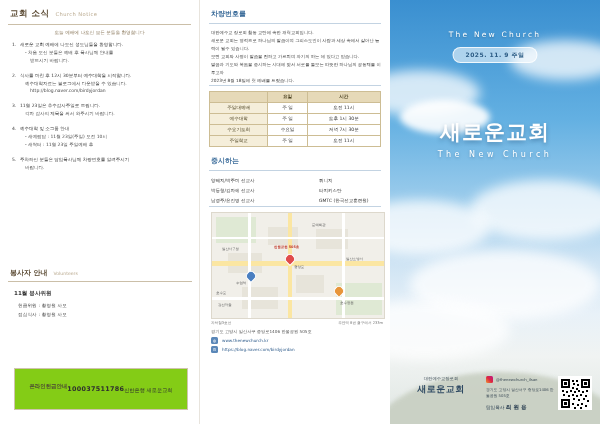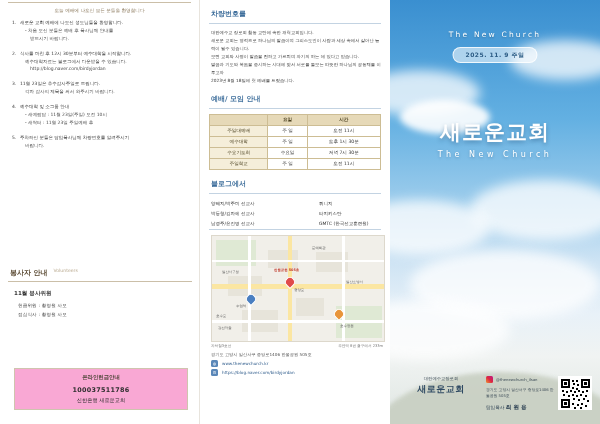--- a/index.html
+++ b/index.html
@@ -31,31 +31,31 @@
   .notice ol{margin:0;padding:0;list-style:none;}
   .notice li{
     position:relative;font-size:4.5px;line-height:1.75;color:#3a3a3a;
     padding-left:8px;margin-bottom:7px;
   }
   .notice li .num{position:absolute;left:0;top:0;color:#3a3a3a;}
   .notice li .sub{display:block;padding-left:5px;color:#4a4a4a;}
   .notice li .sub2{display:block;padding-left:10px;color:#4a4a4a;}
 
   .vol-block{position:absolute;left:0;top:268px;width:200px;}
-  .vol-hdr{display:flex;align-items:flex-start;gap:6px;padding:0 10px 2px 10px;}
+  .vol-hdr{display:flex;align-items:center;gap:6px;padding:0 10px 2px 10px;}
   .vol-hdr .ko{font-size:7px;color:#5b4a33;font-weight:bold;}
   .vol-hdr .en{font-size:4.6px;color:#b9a98e;}
   .vol-rule{height:1px;background:#cbbfa8;margin:1px 8px 4px 8px;}
   .vol-title{font-size:5.6px;color:#3a3a3a;font-weight:bold;padding:4px 0 3px 14px;}
   .vol-line{font-size:4.5px;color:#3a3a3a;padding:2px 0 2px 18px;letter-spacing:.2px;}
 
   .offer-box{
     position:absolute;left:14px;top:368px;width:172px;height:40px;
-    border:1px solid #cfc4ae;background:#f9a8d4;
-    display:flex;flex-direction:column;align-items:center;justify-content:center;
+    border:1px solid #cfc4ae;background:#84cc16;
+    display:flex;flex-direction:row;align-items:center;justify-content:center;
   }
   .offer-title{font-size:5.4px;color:#4a4335;font-weight:bold;margin-bottom:5px;}
   .offer-acct{font-size:6.4px;color:#2f2f2f;font-weight:bold;letter-spacing:.3px;}
   .offer-bank{font-size:5.2px;color:#2f2f2f;margin-top:3px;}
 
   
   .col-mid{
     width:190px;height:424px;background:#ffffff;position:relative;
     box-sizing:border-box;padding:0 9px;
   }
@@ -153,20 +153,24 @@
   }
   .qr svg{display:block;}
 </style>
 </head>
 <body>
 
 <div class="page">
 
   <div class="col-left">
 
+    <div class="hdr">
+      <span class="ko">교회 소식</span>
+      <span class="en">Church Notice</span>
+    </div>
     <div class="hdr-rule"></div>
 
     <div class="greet">오늘 예배에 나오신 모든 분들을 환영합니다</div>
 
     <div class="notice">
       <ol>
         <li>
           <span class="num">1.</span>
           <span>새로운 교회 예배에 나오신 성도님들을 환영합니다.</span>
           <span class="sub">- 처음 오신 분들은 예배 후 목사님께 안내를</span>
@@ -220,21 +224,20 @@
     <div class="sec-title">차량번호를</div>
     <div class="sec-rule"></div>
     <div class="intro">
       <p>대한예수교 장로회 합동 교단에 속한 개척교회입니다.</p>
       <p>새로운 교회는 영적으로 하나님의 말씀이며 그리스도인이 사람과 세상 속에서 살아난 능력이 될수 있습니다.</p>
       <p>보면 교회와 사명이 말씀을 전하고 가르치며 자기의 하는 데 있다고 믿습니다.</p>
       <p>말씀과 기도와 복음을 중시하는 시대에 맞서 서로를 돌보는 따뜻한 하나님의 공동체를 이루고자</p>
       <p>2023년 8월 18일에 첫 예배를 드렸습니다.</p>
     </div>
 
-    <div class="sec-title">예배/ 모임 안내</div>
     <div class="sec-rule"></div>
     <table class="worship">
       <tbody>
           <tr>
         <th></th>
         <th>요일</th>
         <th>시간</th>
       </tr>
       <tr>
         <td class="lbl">주일대예배</td>
@@ -252,21 +255,21 @@
         <td>저녁 7시 30분</td>
       </tr>
       <tr>
         <td class="lbl">주일학교</td>
         <td>주 일</td>
         <td>오전 11시</td>
       </tr>
     </tbody>
       </table>
 
-    <div class="sec-title">블로그에서</div>
+    <div class="sec-title">중시하는</div>
     <div class="sec-rule"></div>
     <div>
       <div class="mission-row">
         <span class="m-name">양혜지/박주미 선교사</span>
         <span class="m-place">튀니지</span>
       </div>
       <div class="mission-row">
         <span class="m-name">박등형/김자에 선교사</span>
         <span class="m-place">타지키스탄</span>
       </div>

